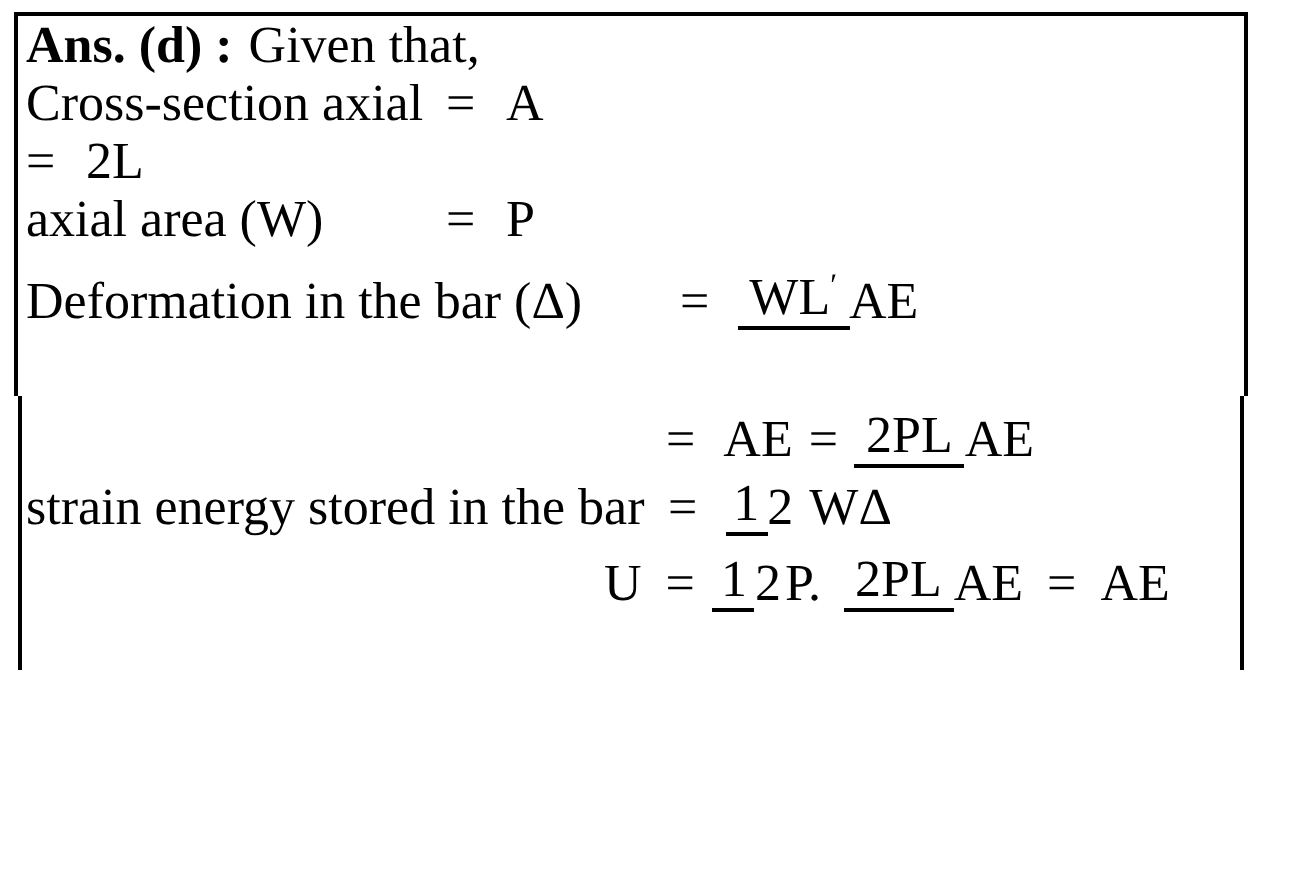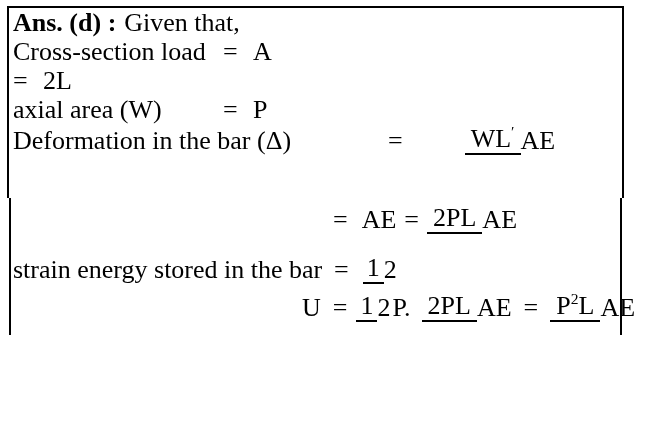--- a/index.html
+++ b/index.html
@@ -31,25 +31,25 @@
     border-top: none;
     padding-left: 2px;
   }
   .line { line-height: 29px; white-space: nowrap; }
   .bold { font-weight: bold; margin-right: 8px; }
   .given { display: flex; line-height: 29px; white-space: nowrap; }
   .given .g-label { width: 210px; }
   .given .g-eq   { width: 30px; }
   .eq-row { display: flex; align-items: center; white-space: nowrap; line-height: 29px; }
   .eq { padding-right: 14px; }
-  .deform { margin-top: 1px; gap: 48px; }
+  .deform { margin-top: 11px; }
   .deform .d-label { width: 327px; }
   .step2 { margin-left: 320px; margin-top: 6px; }
   .step2 .eq-mid { padding: 0 8px; }
-  .strain { margin-top: 20px; }
+  .strain { margin-top: 4px; }
   .strain .s-label { width: 321px; }
   .strain .term { margin-left: 8px; }
   .final-row { margin-top: 8px; margin-left: 289px; }
   .final-row .eq1 { padding: 0 9px 0 12px; }
   .final-row .factor { margin: 0 11px 0 2px; }
   .final-row .eq2 { padding: 0 12px; }
   .frac {
     display: inline-flex;
     flex-direction: row;
     align-items: center;
@@ -70,21 +70,21 @@
 
 <div class="screen">
 
   <div class="box-top">
 
     <div class="line">
       <span class="bold">Ans. (d) :</span><span>Given that,</span>
     </div>
 
     <div class="given">
-      <span class="g-label">Cross-section load</span>
+      <span class="g-label">Cross-section axial</span>
       <span class="g-eq">=</span>
       <span class="g-val">A</span>
     </div>
 
     <div class="given">
       <span class="g-eq">=</span>
       <span class="g-val">2L</span>
     </div>
 
     <div class="given">
@@ -118,36 +118,36 @@
       </span>
     </div>
 
     <div class="eq-row strain">
       <span class="s-label">strain energy stored in the bar</span>
       <span class="eq">=</span>
       <span class="frac half">
         <span class="num">1</span>
         <span class="den">2</span>
       </span>
+      <span class="term">WΔ</span>
     </div>
 
     <div class="eq-row final-row">
       <span>U</span>
       <span class="eq1">=</span>
       <span class="frac half">
         <span class="num">1</span>
         <span class="den">2</span>
       </span>
       <span class="factor">P.</span>
       <span class="frac">
         <span class="num">2PL</span>
         <span class="den">AE</span>
       </span>
       <span class="eq2">=</span>
       <span class="frac">
-        <span class="num"><span>P</span><sup>2</sup><span>L</span></span>
         <span class="den">AE</span>
       </span>
     </div>
 
   </div>
 
 </div>
 
 </body></html>

